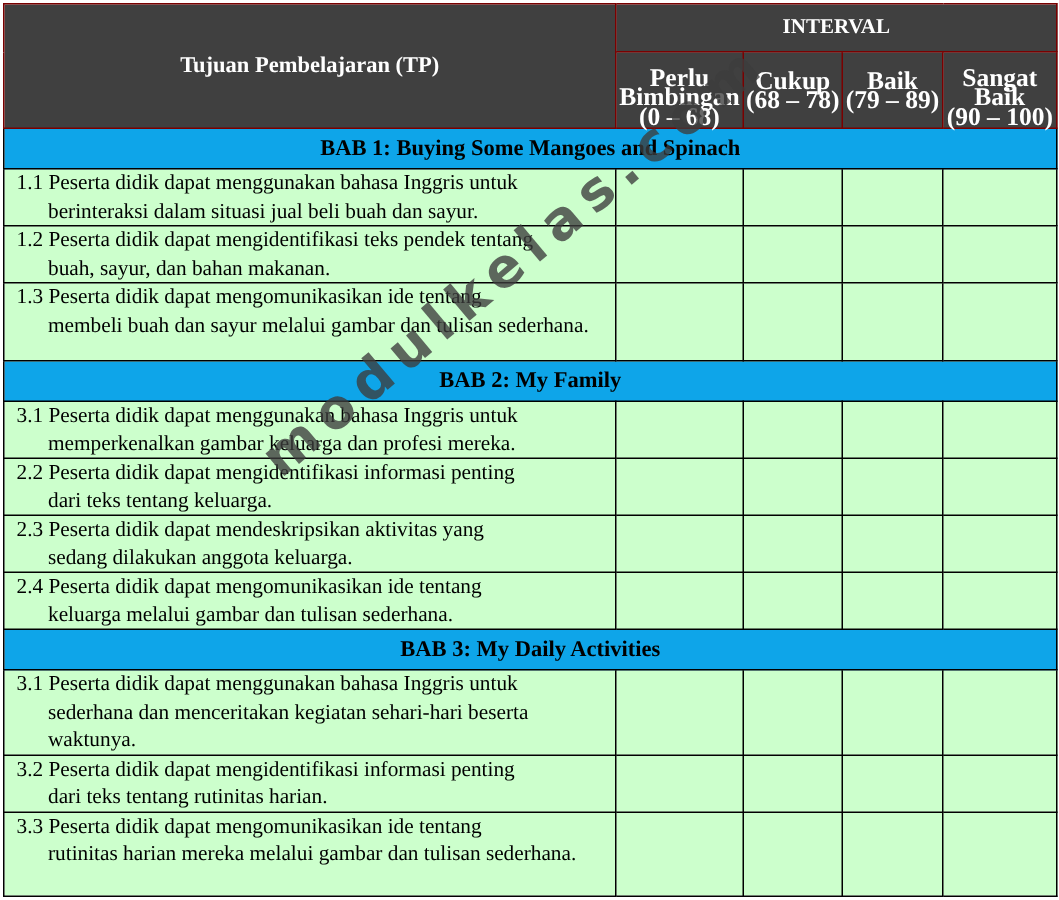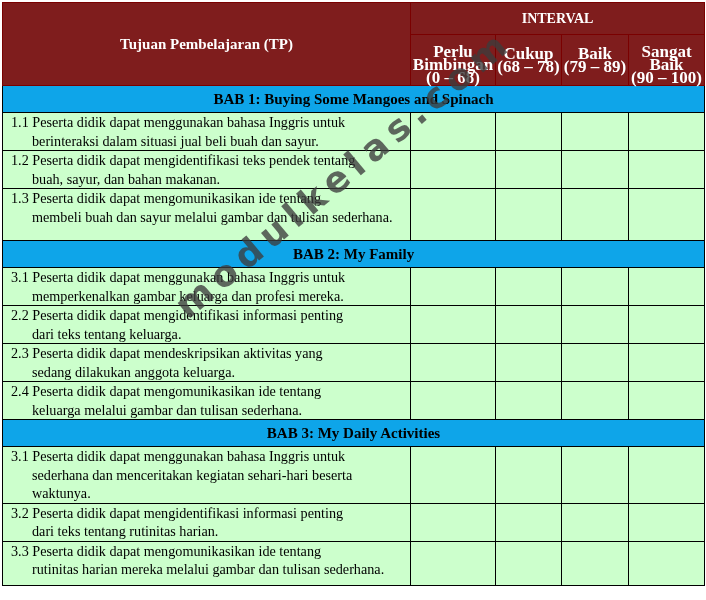--- a/index.html
+++ b/index.html
@@ -3,21 +3,21 @@
 <meta charset="utf-8">
 <style>
   html, body { margin:0; padding:0; background:#ffffff; }
   body { width:706px; height:600px; position:relative; overflow:hidden; font-family:"Liberation Serif", "DejaVu Serif", serif; }
   table.tp {
     position:absolute; left:2px; top:2px;
     width:702px; border-collapse:collapse; table-layout:fixed;
     font-family:"Liberation Serif", "DejaVu Serif", serif;
   }
   table.tp td, table.tp th { border:1px solid #000; padding:0; }
-  .hdr { background:#7f1d1d; color:#ffffff; font-weight:bold; text-align:center; border-color:#7a0000 !important; }
+  .hdr { background:#404040; color:#ffffff; font-weight:bold; text-align:center; border-color:#7a0000 !important; }
   .hdr-main { font-size:15px; }
   .hdr-interval { font-size:14px; height:31px; }
   .hdr-sub { font-size:17px; line-height:13px; height:49px; vertical-align:bottom; padding-bottom:1px !important; }
   .bab { background:#0ea5e9; font-weight:bold; text-align:center; font-size:15px; height:26px; color:#000; }
   .row td { background:#CCFFCC;margin-top:16px; }
   .tp-text { font-size:14.2px; line-height:18.5px; color:#000; vertical-align:top; padding:0 2px 0 8px !important; }
   .tp-text .first { display:block; }
   .tp-text .wrap { display:block; padding-left:21px; }
   .cell { background:#CCFFCC; }
   .watermark {
@@ -160,21 +160,21 @@
     <tr class="row" style="height:37px">
       <td class="tp-text">
           <span class="first">3.2 Peserta didik dapat mengidentifikasi informasi penting</span>
           <span class="wrap">dari teks tentang rutinitas harian.</span>
         </td>
       <td class="cell"></td>
       <td class="cell"></td>
       <td class="cell"></td>
       <td class="cell"></td>
     </tr>
-    <tr class="row" style="height:44px">
+    <tr class="row" style="height:56px">
       <td class="tp-text">
           <span class="first">3.3 Peserta didik dapat mengomunikasikan ide tentang</span>
           <span class="wrap">rutinitas harian mereka melalui gambar dan tulisan sederhana.</span>
         </td>
       <td class="cell"></td>
       <td class="cell"></td>
       <td class="cell"></td>
       <td class="cell"></td>
     </tr>
   </tbody>

